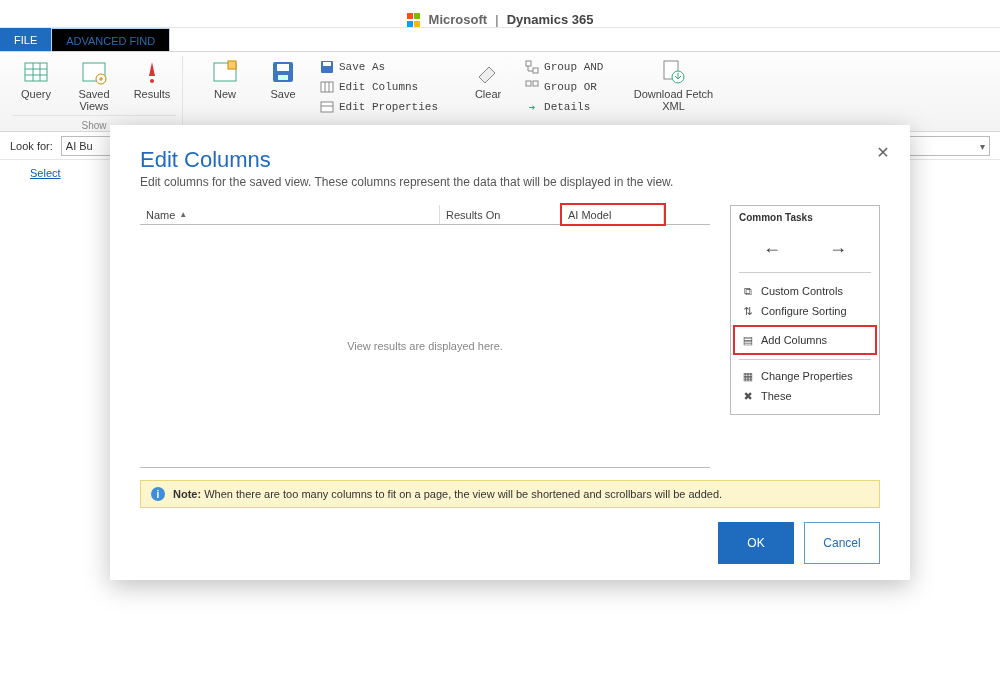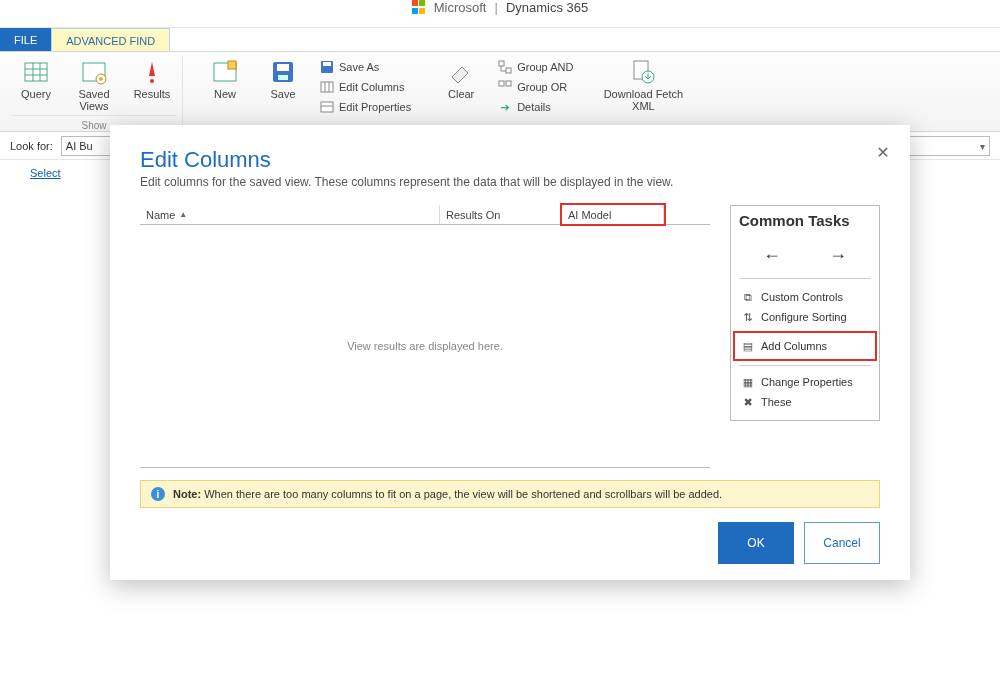--- a/index.html
+++ b/index.html
@@ -11,25 +11,26 @@
     background: #fff;
     width: 1000px;
     height: 699px;
     overflow: hidden;
     position: relative;
   }
   
   .brand-bar {
     height: 28px;
     display: flex;
-    align-items: flex-start;
+    align-items: flex-end;
     justify-content: center;
     gap: 8px;
     border-bottom: 1px solid #e5e5e5;
     font-size: 13px;
+    font-weight: bold;
   }
   .ms-logo { display:inline-flex; gap:1px; flex-wrap:wrap; width:14px; height:14px; }
   .ms-logo span { width:6px; height:6px; }
   .ms-logo .r { background:#f25022; }
   .ms-logo .g { background:#7fba00; }
   .ms-logo .b { background:#00a4ef; }
   .ms-logo .y { background:#ffb900; }
   .brand-sep { color:#999; }
   .brand-name { color:#666; }
   .brand-product { color:#444; }
@@ -44,21 +45,21 @@
   .tab {
     padding: 4px 14px;
     font-size: 11px;
     line-height: 16px;
     cursor:pointer;
   }
   .tab.file { background:#1f6cbf; color:#fff; }
   .tab.active {
     border:1px solid #b6d4ef;
     border-bottom:none;
-    background:#fef9c3;
+    background:#000000;
     color:#2a6bb3;
   }
 
   
   .ribbon {
     height: 80px;
     background: linear-gradient(#fdfdfd,#f3f3f3);
     border-bottom:1px solid #d6d6d6;
     display:flex;
     align-items:stretch;
@@ -79,21 +80,21 @@
   .ribbon-btn {
     display:flex; flex-direction:column; align-items:center;
     width:48px; padding:2px 0; cursor:pointer;
     font-size:11px; color:#444; text-align:center;
     line-height:12px;
   }
   .ribbon-btn .icon {
     width:28px; height:28px; margin-bottom:2px;
     display:flex; align-items:center; justify-content:center;
   }
-  .ribbon-mini-list { display:flex; flex-direction:column; gap:2px; }
+  .ribbon-mini-list { display:flex; flex-direction:column; gap:2px;font-family:Liberation Mono, monospace; }
   .ribbon-mini {
     display:flex; align-items:center; gap:4px;
     font-size:11px; color:#444; cursor:pointer;
     padding:1px 2px;
   }
   .ribbon-mini .icon { width:16px; height:16px; display:flex; align-items:center; justify-content:center; }
   .group-label {
     font-size:10px; color:#888; text-align:center;
     border-top:1px solid #e3e3e3; width:100%; padding-top:4px;
     margin-top:auto;
@@ -168,21 +169,21 @@
 
   .results-ph {
     flex:1; display:flex; align-items:center; justify-content:center;
     color:#888; font-size:11px;
   }
   .results-divider { border-top:1px solid #bbb; width:100%; height:0; }
 
   .tasks-panel {
     border:1px solid #bbb; padding:6px 8px 8px 8px;
   }
-  .tasks-title { font-weight:600; font-size:15px; margin-bottom:10px; }
+  .tasks-title { font-weight:600; font-size:10px; margin-bottom:10px; }
   .arrow-row {
     display:flex; justify-content:space-around;
     padding: 4px 0 14px 0;
     border-bottom:1px solid #ccc;
     margin-bottom:8px;
   }
   .arrow-btn { font-size:18px; cursor:pointer; color:#333; padding:0 10px; }
   .task-item {
     display:flex; align-items:center; gap:6px;
     font-size:11px; color:#333; cursor:pointer;

